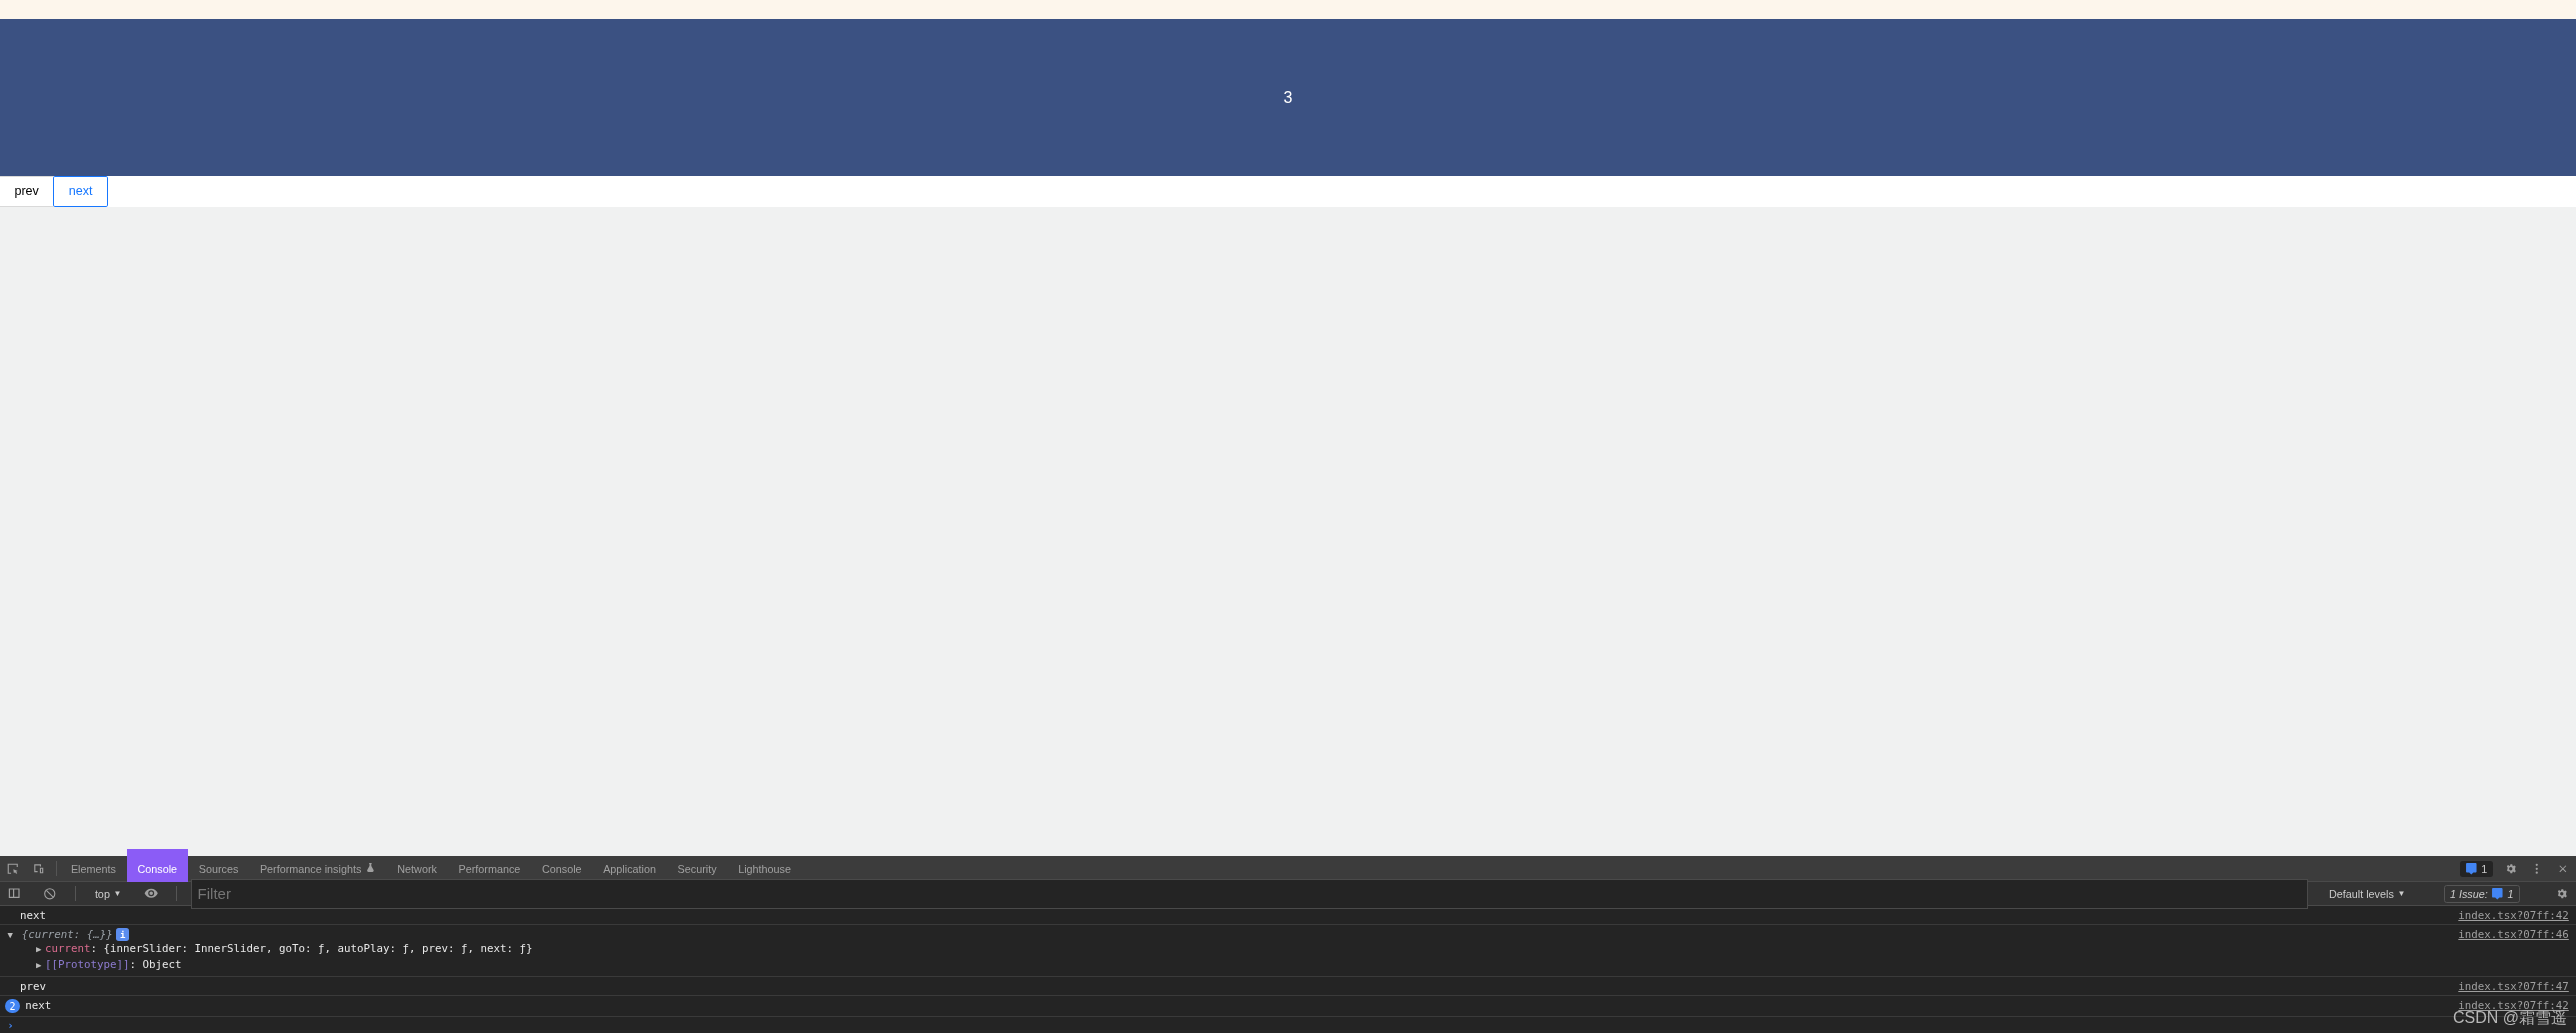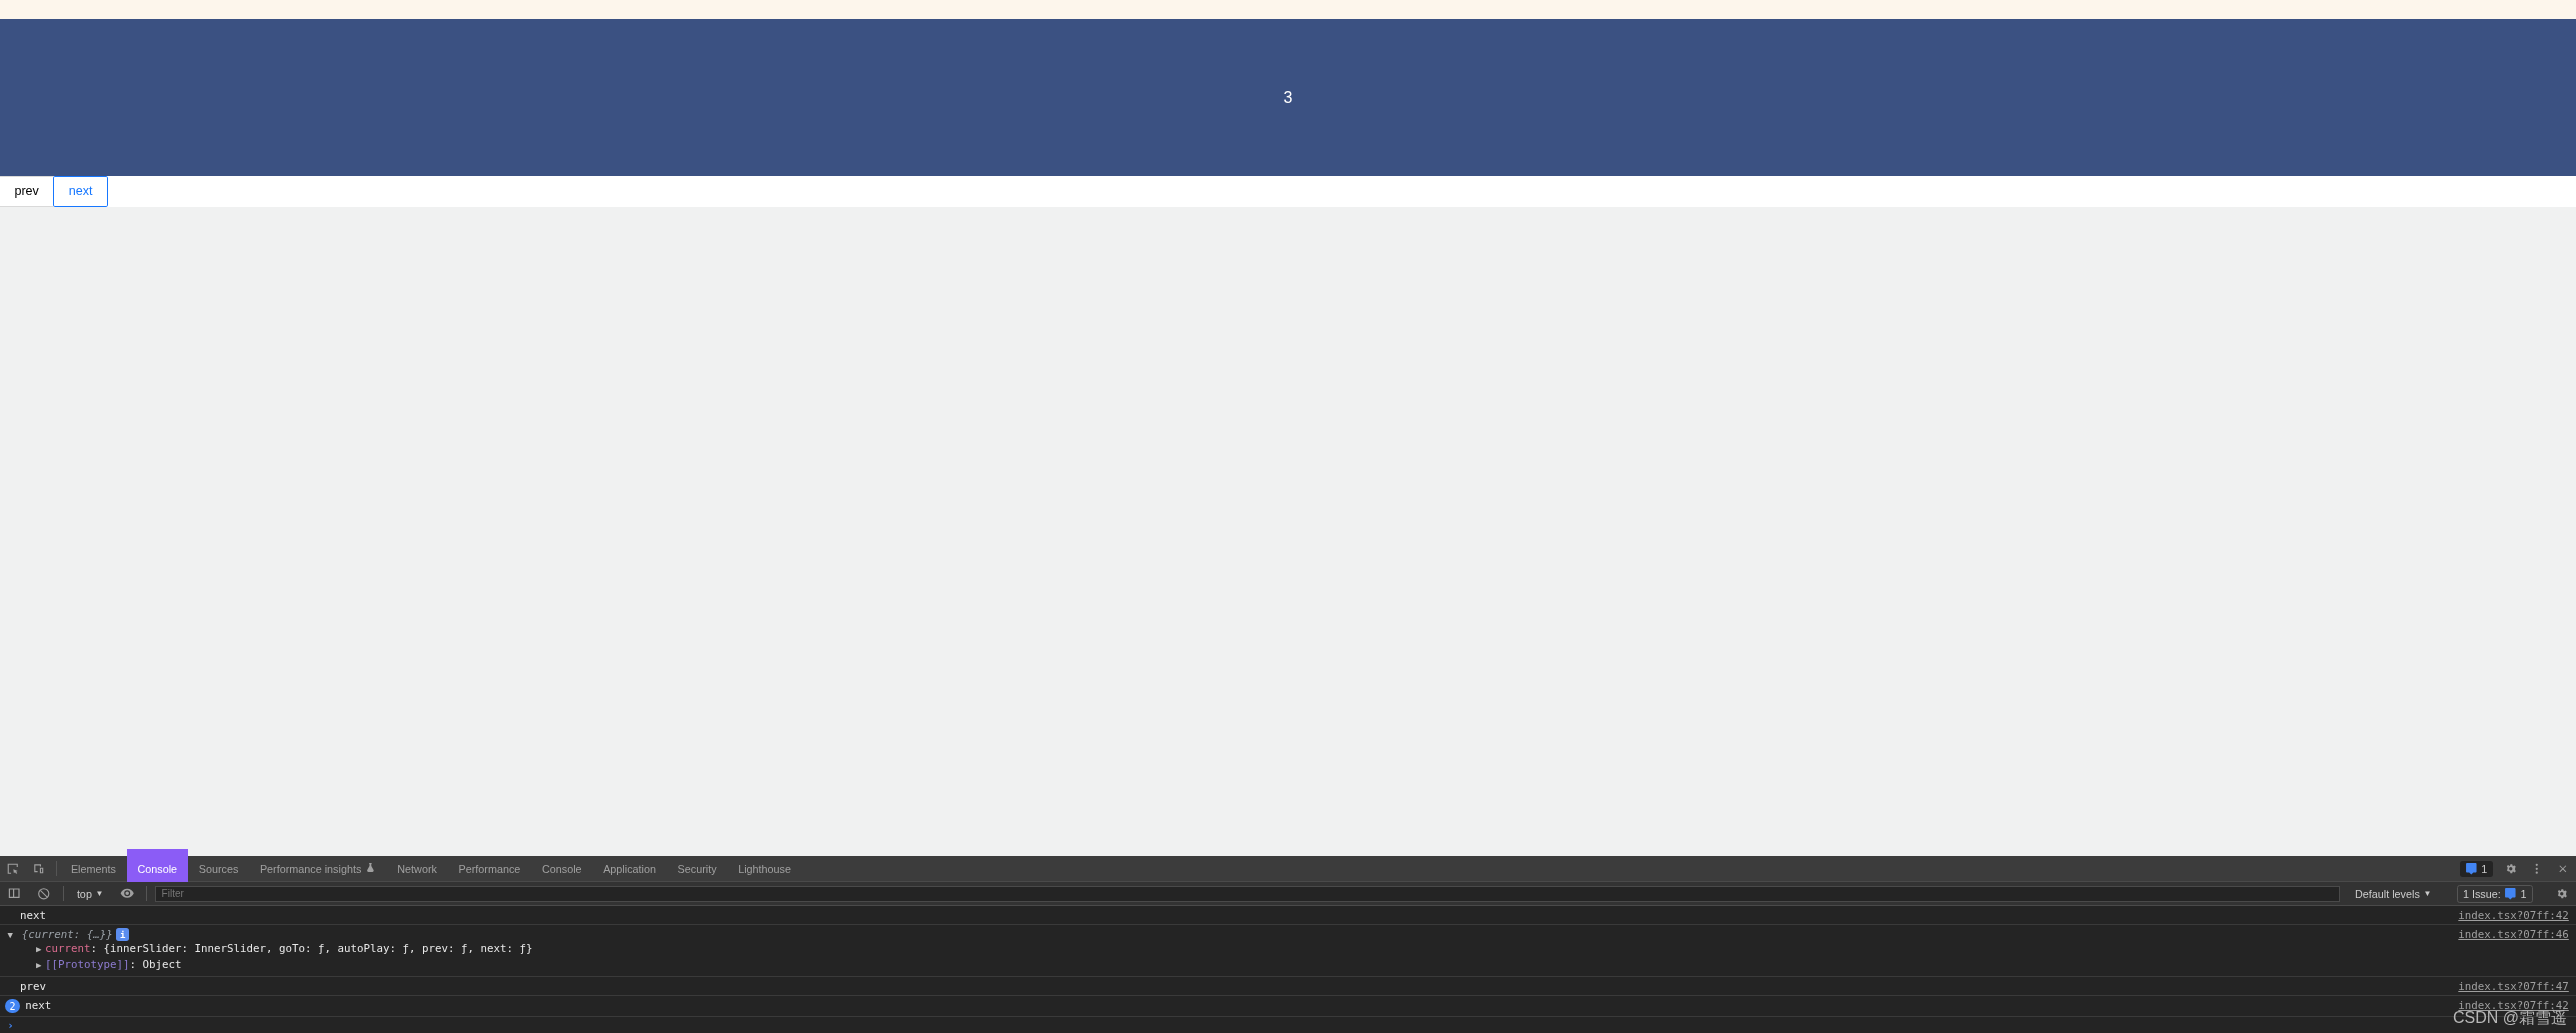--- a/index.html
+++ b/index.html
@@ -25,29 +25,29 @@
   .dt-tabs .icon-btn { width: 26px; height: 26px; display: flex; align-items: center; justify-content: center; color: #a0a0a0; cursor: pointer; }
   .dt-tabs .icon-btn svg { fill: currentColor; }
   .dt-tabs .divider { width: 0.9px; height: 14.4px; background: #555; margin: 0 3.6px; }
   .dt-tab { padding: 0 10.8px; height: 39px; display: flex; align-items: center; color: #a0a0a0; cursor: pointer; white-space: nowrap; }
   .dt-tab.active { background: #8b5cf6; color: #fff; }
   .dt-tab .flask { margin-left: 3.6px; }
   .dt-tabs .spacer { flex: 1; }
   .issue-pill { display: flex; align-items: center; background: #242424; border-radius: 2.7px; padding: 1.8px 5.4px; margin-right: 5.4px; color: #ccc; }
   .issue-pill svg { fill: #4285f4; margin-right: 3.6px; }
 
-  .dt-toolbar { display: flex; align-items: center; height: 24px; background: #333; border-bottom: 0.9px solid #4a4a4a; padding: 0 3.6px; gap: 8px; justify-content: space-between; }
+  .dt-toolbar { display: flex; align-items: center; height: 24px; background: #333; border-bottom: 0.9px solid #4a4a4a; padding: 0 3.6px; gap: 14px; justify-content: space-between; }
   .dt-toolbar .tb-btn { width: 21.5px; height: 21.5px; display: flex; align-items: center; justify-content: center; color: #a0a0a0; cursor: pointer; }
   .dt-toolbar .tb-btn svg { fill: currentColor; }
   .ctx-select { color: #ccc; display: flex; align-items: center; padding: 0 5.4px; cursor: pointer; }
   .ctx-select .tri { margin-left: 3.6px; font-size: 8px; }
-  .filter-input { flex: 1; background: #242424; border: 0.9px solid #4a4a4a; color: #888; height: 16px; padding: 0 5.4px; font-size: 10px; outline: none; }
+  .filter-input { flex: 1; background: #242424; border: 0.9px solid #4a4a4a; color: #888; height: 30px; padding: 0 5.4px; font-size: 15px; outline: none; }
   .levels { color: #ccc; display: flex; align-items: center; padding: 0 7.2px; cursor: pointer; white-space: nowrap; }
   .levels .tri { margin-left: 3.6px; font-size: 8px; }
-  .issues-box { display: flex; align-items: center; border: 0.9px solid #555; border-radius: 2.7px; padding: 1.8px 5.4px; margin: 0 10px; color: #ccc; }
+  .issues-box { display: flex; align-items: center; border: 0.9px solid #555; border-radius: 2.7px; padding: 1.8px 5.4px; margin: 0 17px; color: #ccc; font-style: italic; }
   .issues-box svg { fill: #4285f4; margin: 0 3.6px; }
 
   .console-rows { font-family: Menlo, Consolas, monospace; font-size: 10.8px; }
   .crow { display: flex; align-items: flex-start; padding: 2.7px 7.2px 2.7px 20px; border-bottom: 0.9px solid #3a3a3a; min-height: 18px; }
   .crow .msg { flex: 1; }
   .crow .src { color: #9f9f9f; text-decoration: underline; cursor: pointer; white-space: nowrap; }
   .log-text { color: #e8e8e8; }
 
   .obj-row .obj-line { display: flex; align-items: center; gap: 3.6px; }
   .disclosure { width: 9px; display: inline-block; color: #bbb; font-size: 9px; margin-left: -12.6px; margin-right: 1.8px; cursor: pointer; }

